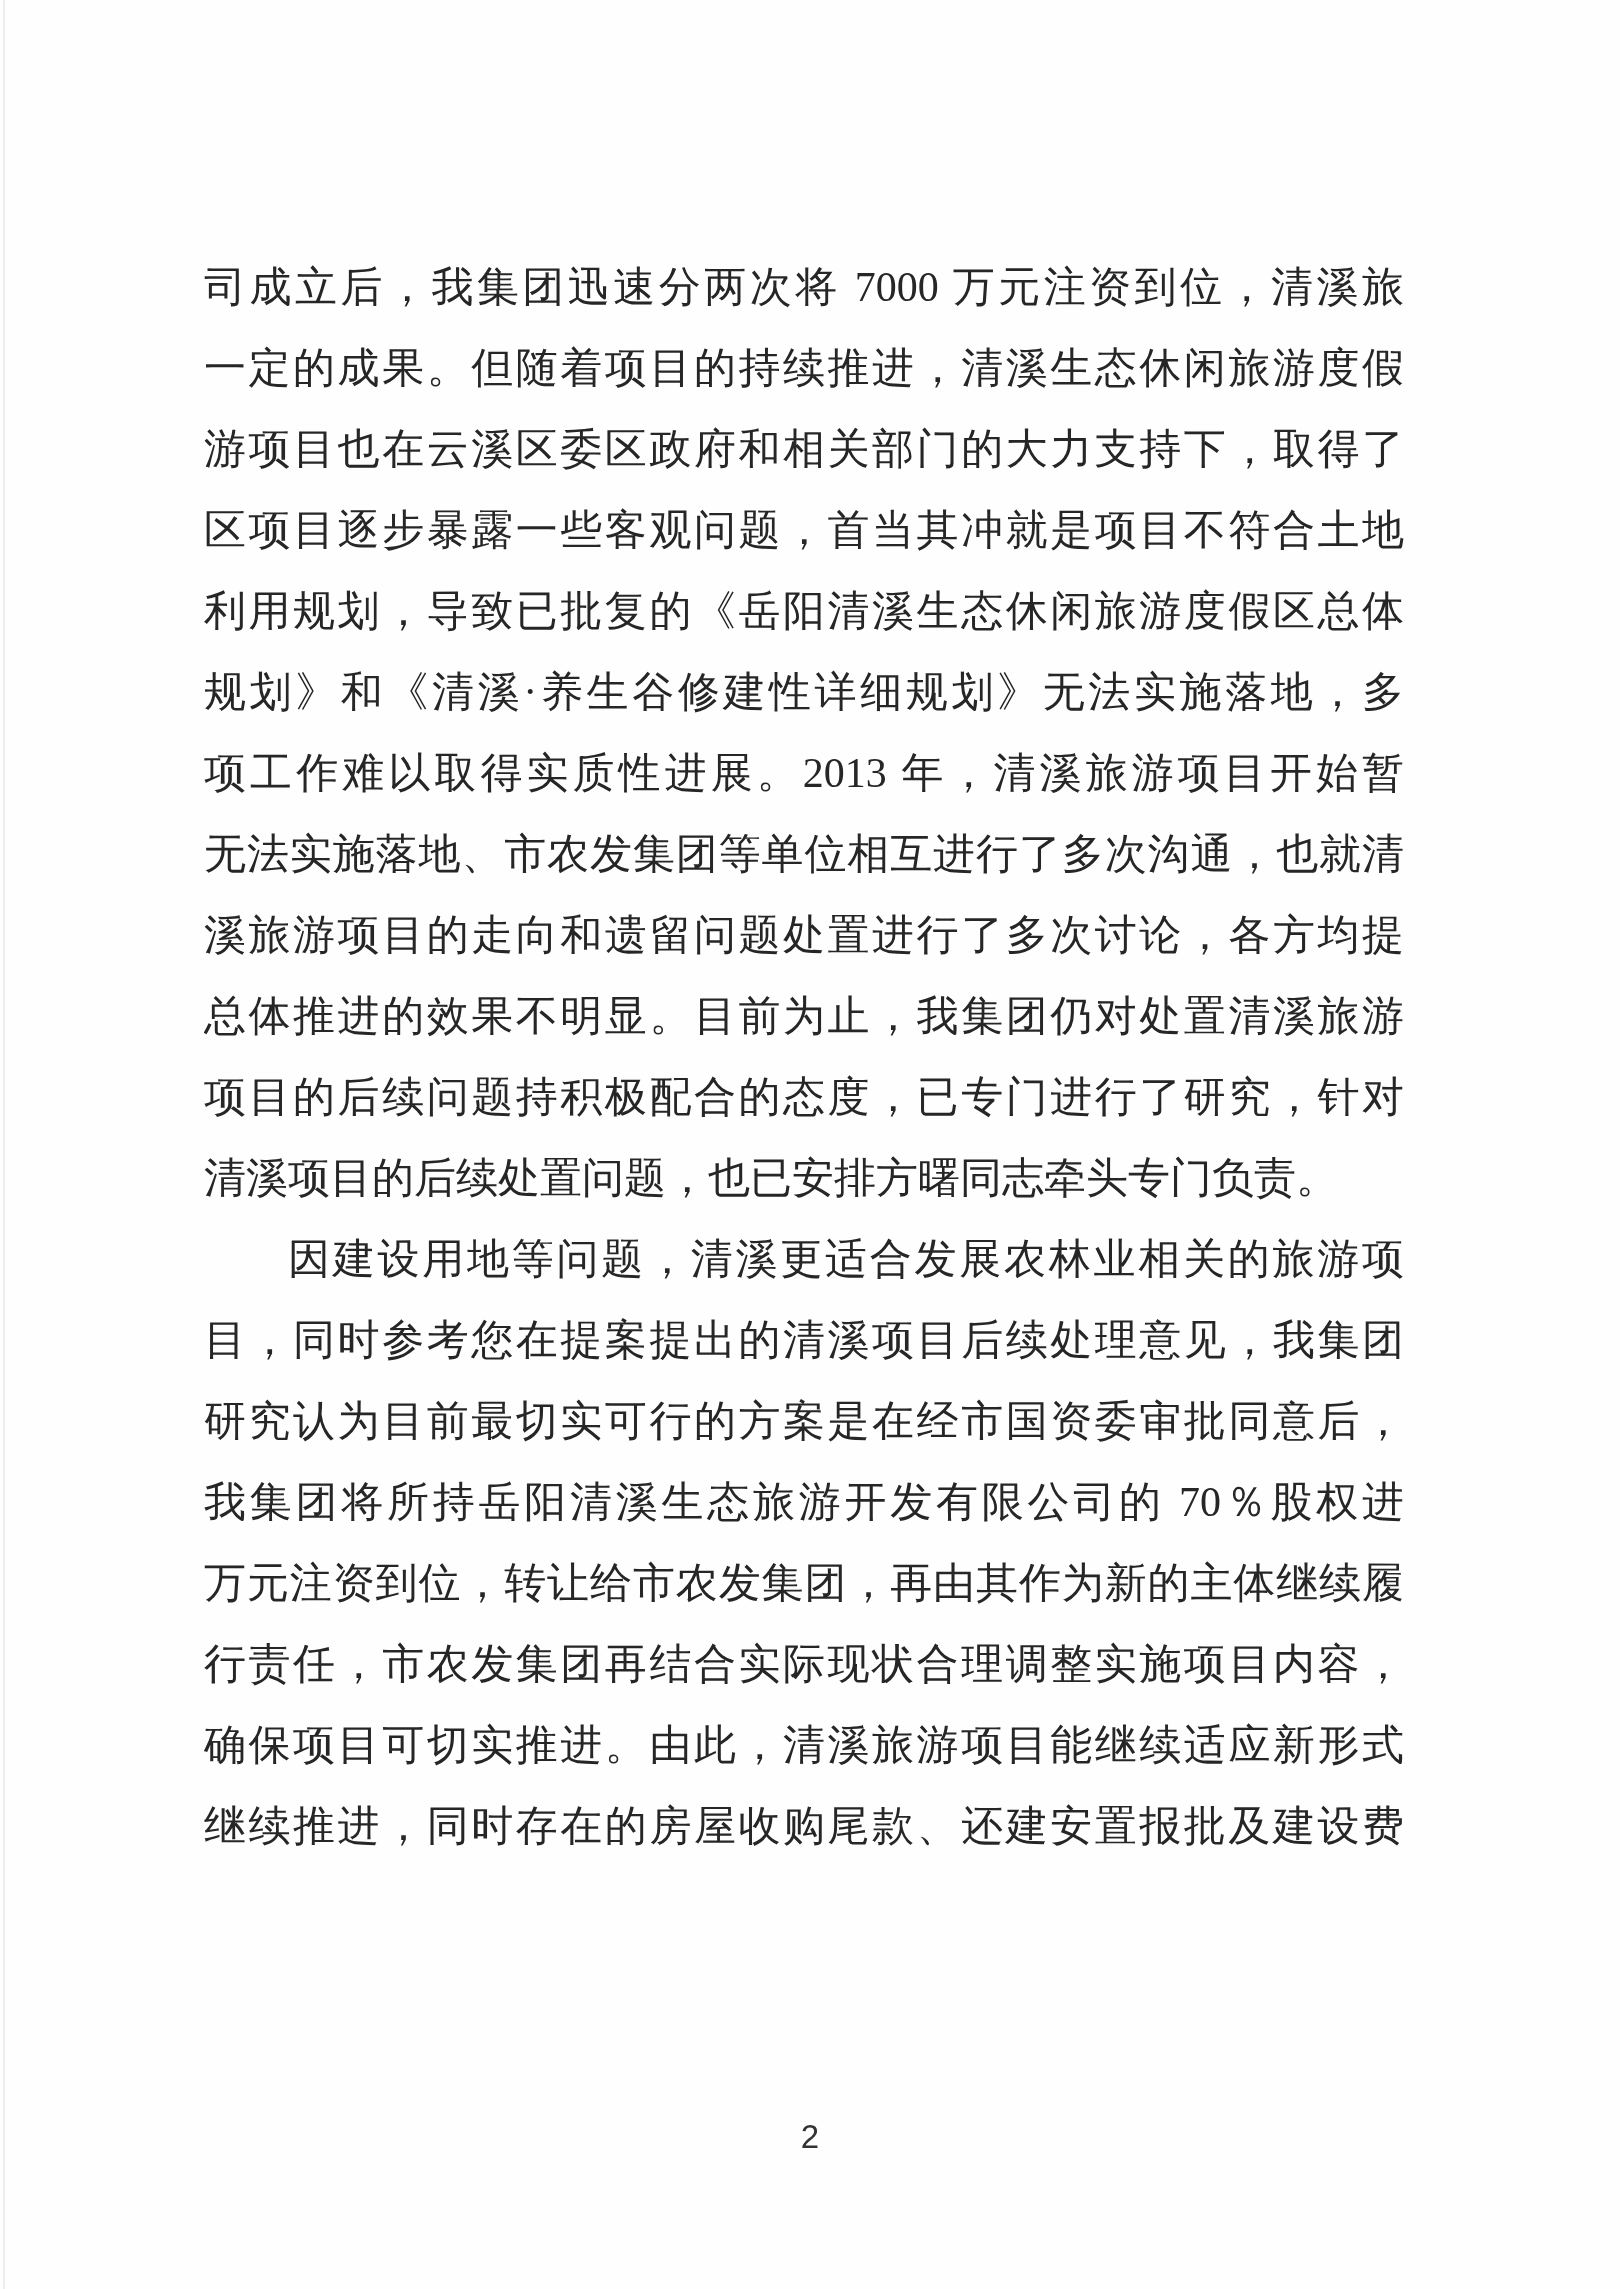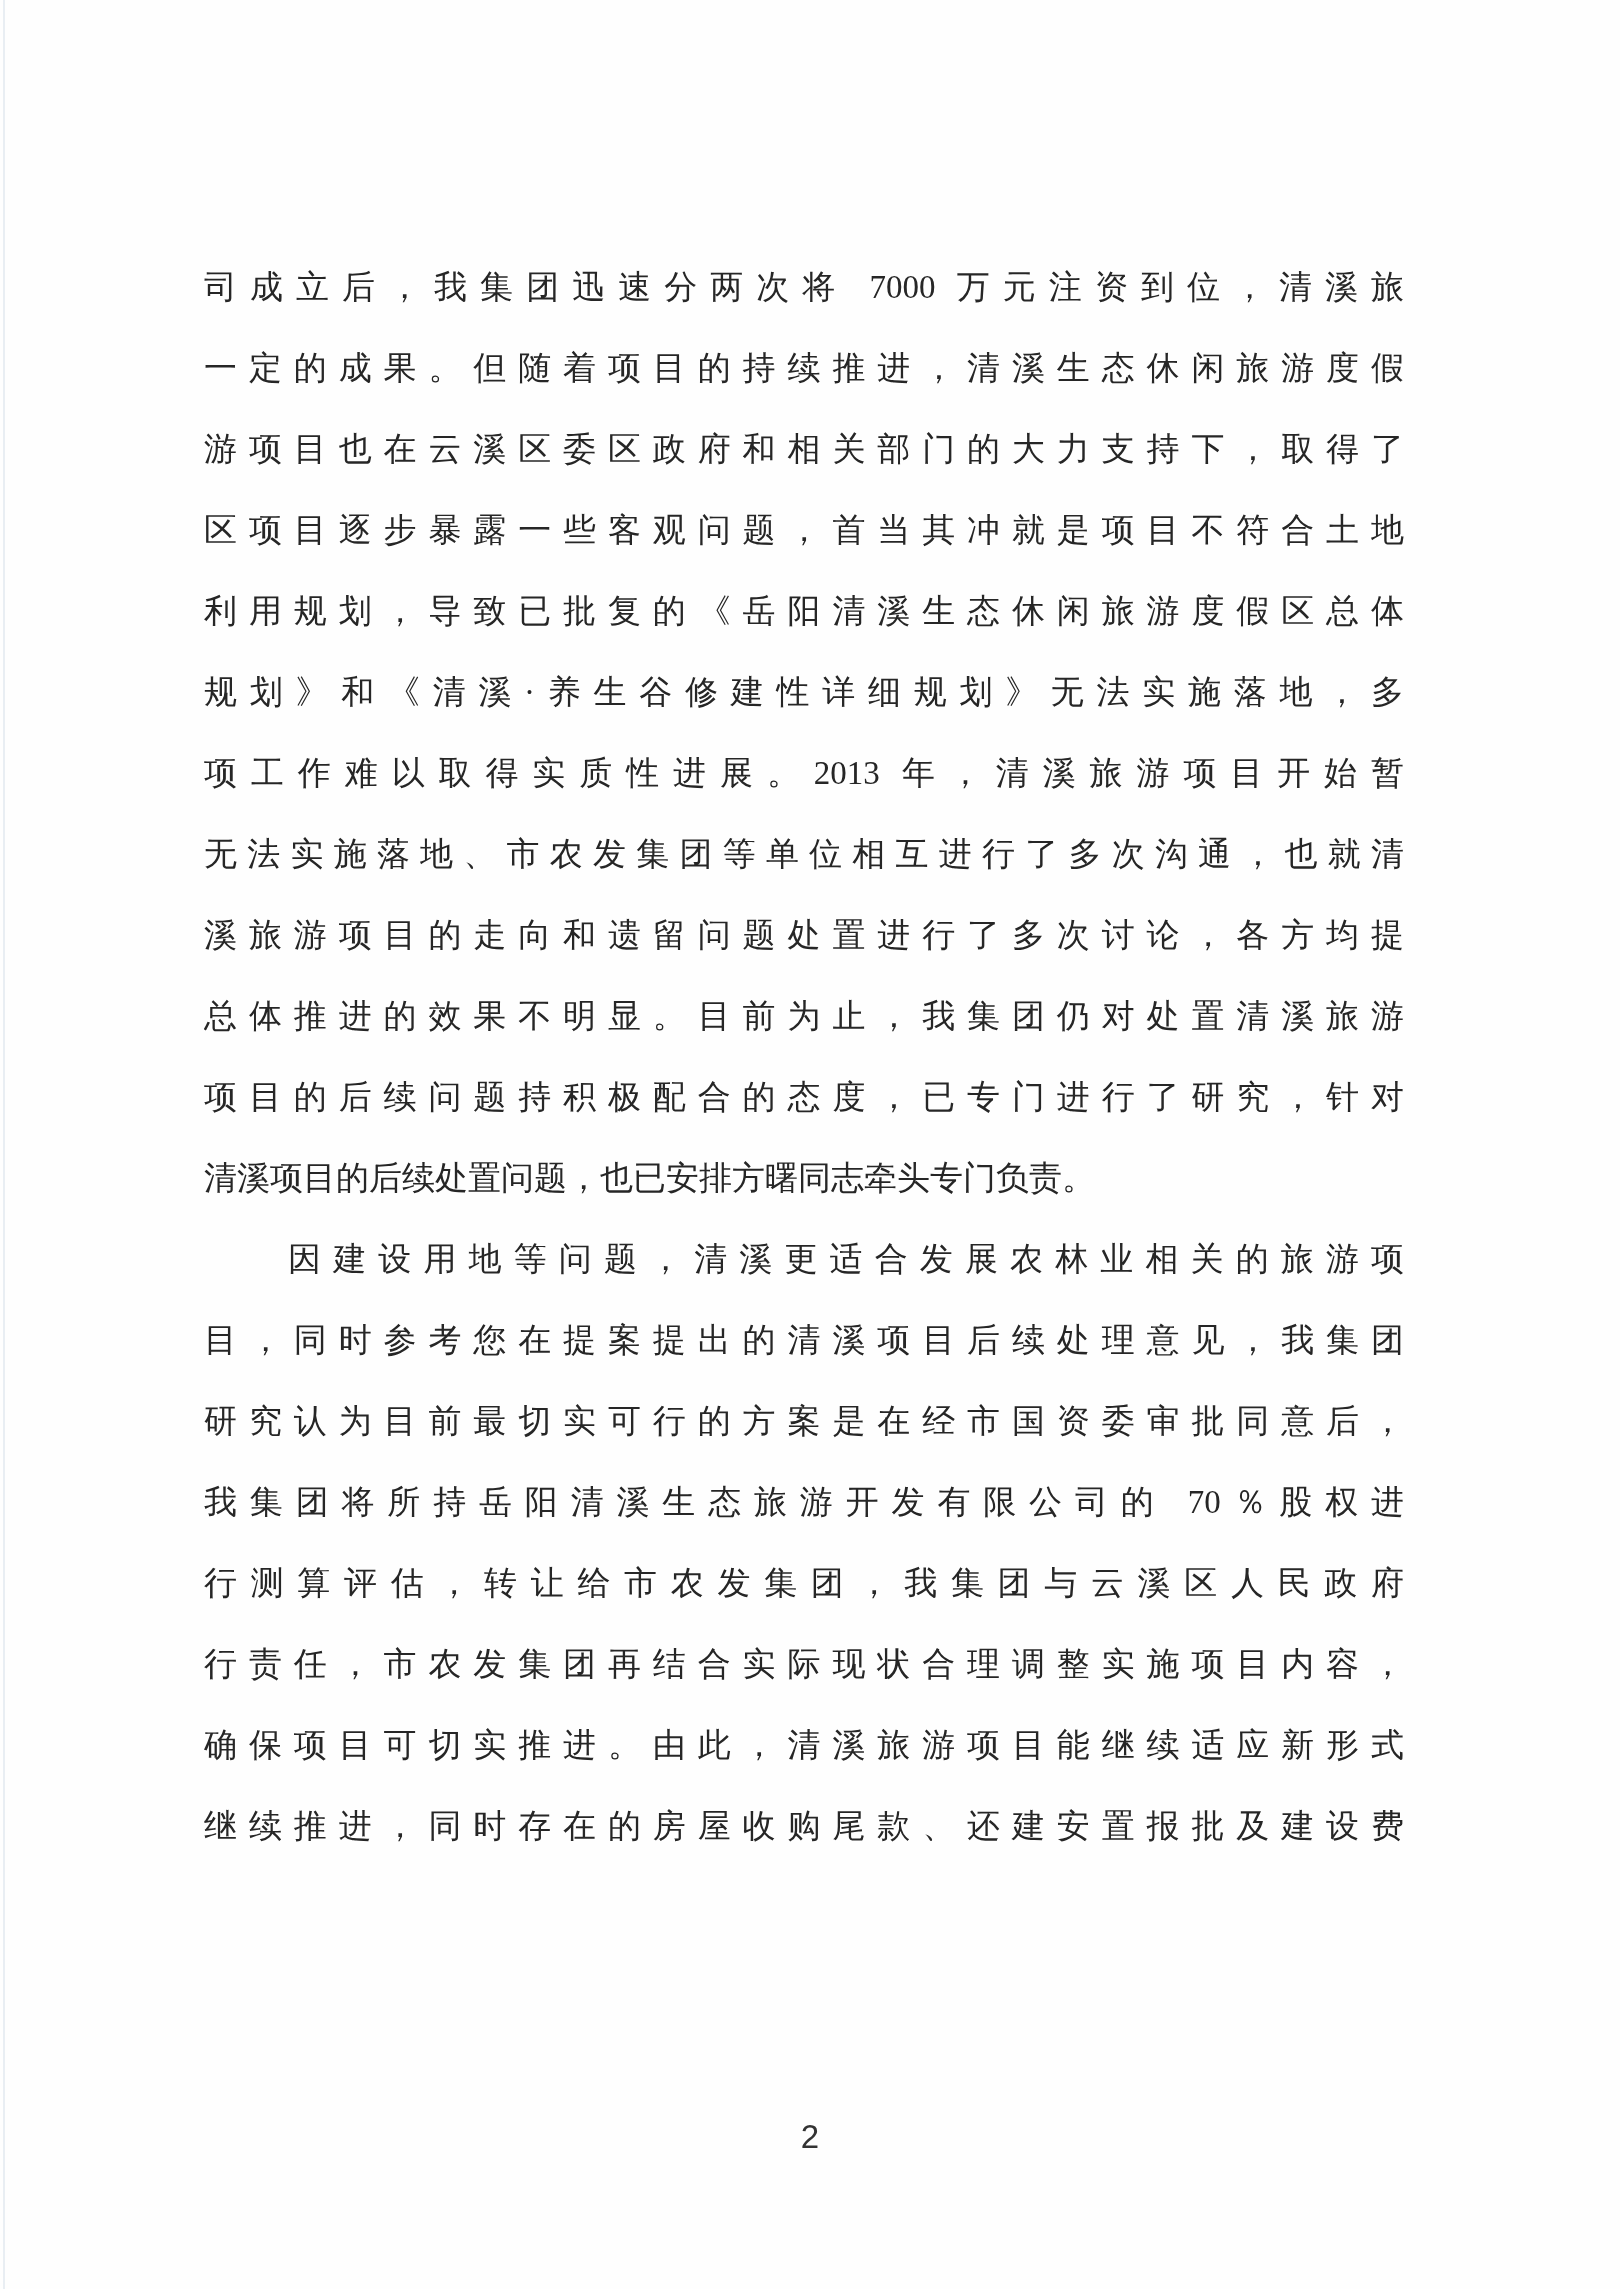--- a/index.html
+++ b/index.html
@@ -26,21 +26,21 @@
   }
   .text-block {
     position: absolute;
     left: 204px;
     top: 247px;
     width: 1200px;
   }
   .line {
     height: 81px;
     line-height: 81px;
-    font-size: 33px;
+    font-size: 42px;
     color: #262626;
     text-align: justify;
     text-align-last: justify;
     overflow: hidden;
   }
   
   .line.para-end {
     text-align-last: left;
   }
   
@@ -77,21 +77,21 @@
     <div class="line">无法实施落地、市农发集团等单位相互进行了多次沟通，也就清</div>
     <div class="line">溪旅游项目的走向和遗留问题处置进行了多次讨论，各方均提</div>
     <div class="line">总体推进的效果不明显。目前为止，我集团仍对处置清溪旅游</div>
     <div class="line">项目的后续问题持积极配合的态度，已专门进行了研究，针对</div>
     <div class="line para-end">清溪项目的后续处置问题，也已安排方曙同志牵头专门负责。</div>
 
     <div class="line para-first">因建设用地等问题，清溪更适合发展农林业相关的旅游项</div>
     <div class="line">目，同时参考您在提案提出的清溪项目后续处理意见，我集团</div>
     <div class="line">研究认为目前最切实可行的方案是在经市国资委审批同意后，</div>
     <div class="line">我集团将所持岳阳清溪生态旅游开发有限公司的 70％股权进</div>
-    <div class="line">行测算评估，转让给市农发集团，我集团与云溪区人民政府</div>
+    <div class="line">万元注资到位，转让给市农发集团，再由其作为新的主体继续履</div>
     <div class="line">行责任，市农发集团再结合实际现状合理调整实施项目内容，</div>
     <div class="line">确保项目可切实推进。由此，清溪旅游项目能继续适应新形式</div>
     <div class="line">继续推进，同时存在的房屋收购尾款、还建安置报批及建设费</div>
   </div>
 
   <div class="page-num">2</div>
 </div>
 
 
 </body></html>

